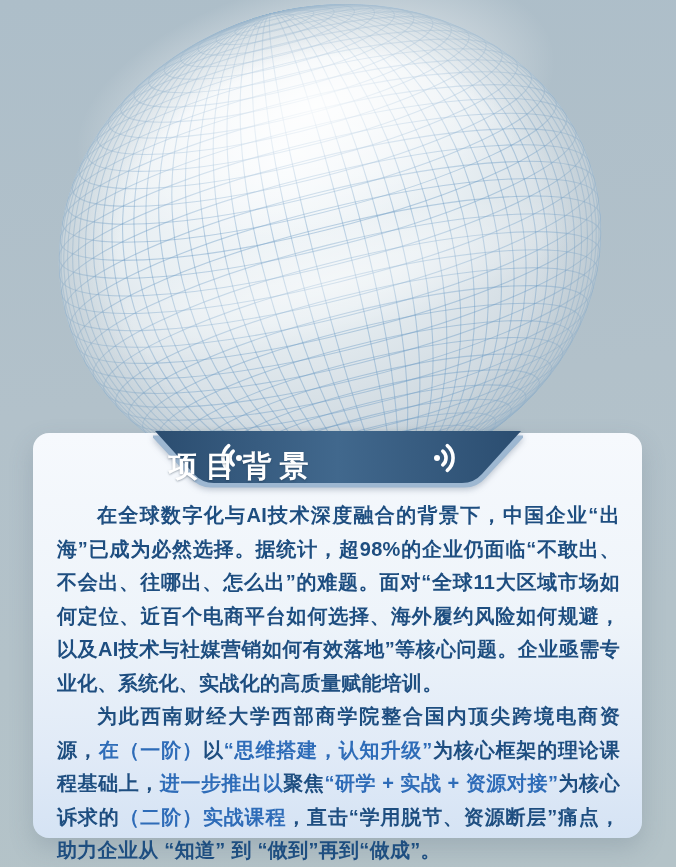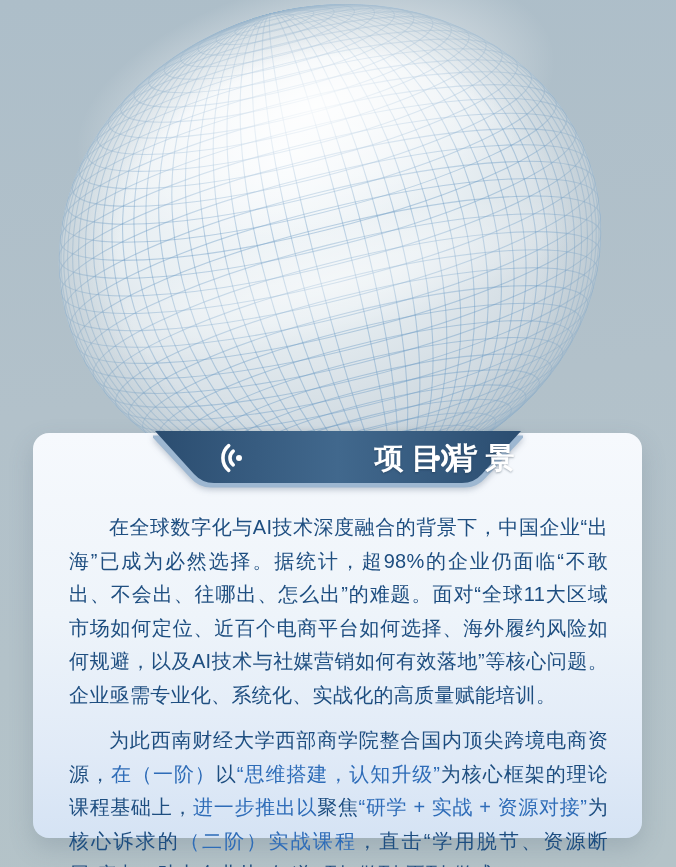--- a/index.html
+++ b/index.html
@@ -16,35 +16,35 @@
     border-radius:16px;
     background:linear-gradient(180deg,#f6f9fd 0%,#eef4fa 45%,#e0eaf7 80%,#d5e3f4 100%);
     box-shadow:0 10px 24px rgba(80,100,120,.22);
   }
   .banner{
     position:absolute;top:-2px;left:50%;transform:translateX(-50%);
     width:370px;height:62px;
   }
   .banner-shape{position:absolute;top:0;left:0;filter:drop-shadow(0 2px 3px rgba(50,70,95,.30));}
   .banner-title{
-    position:absolute;top:0;left:0;width:100%;height:52px;margin:0;
-    line-height:54px;text-align:right;color:#fff;
+    position:absolute;top:0;left:0;width:100%;height:52px;margin:8px;
+    line-height:54px;text-align:left;color:#fff;
     font-size:29px;font-weight:800;letter-spacing:8px;text-indent:8px;
     text-shadow:0 1px 2px rgba(20,40,60,.35);
   }
   .banner-icon{position:absolute;top:9px;width:44px;height:36px;}
   .banner-icon.left{left:54px;}
   .banner-icon.right{right:54px;}
 
   .card-body{
     position:absolute;top:66px;left:24px;right:22px;
   }
   .card-body p{
-    margin:12px;padding:0;
-    font-size:20px;line-height:33.5px;font-weight:400;
+    margin:0;padding:0;
+    font-size:20px;line-height:33.5px;font-weight:700;
     color:#1e4e80;text-align:justify;text-indent:2em;
     letter-spacing:.3px;
   }
   .card-body p span.em{color:#2e6cb8;}
 </style>
 </head>
 <body>
 
 <div class="hero">
   <svg id="globe-svg" width="676" height="480" viewBox="0 0 676 480">

